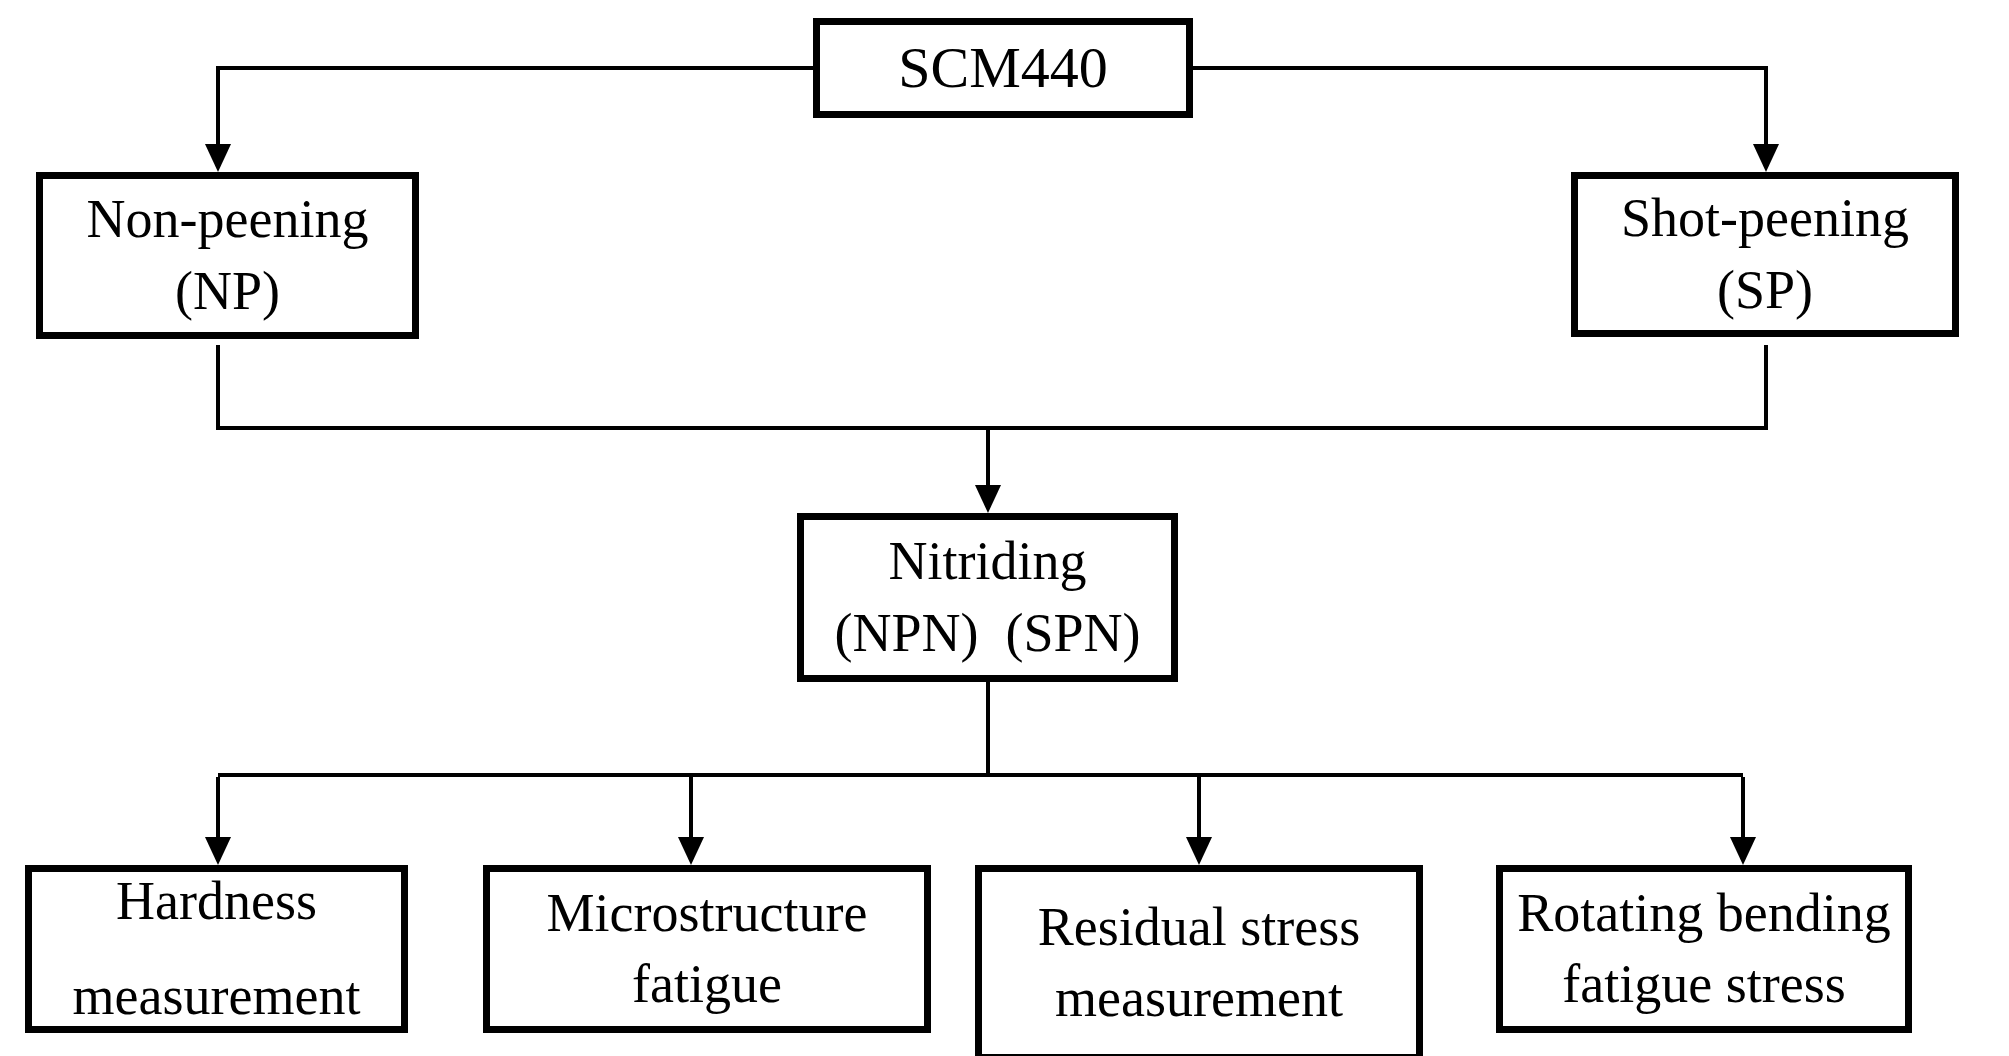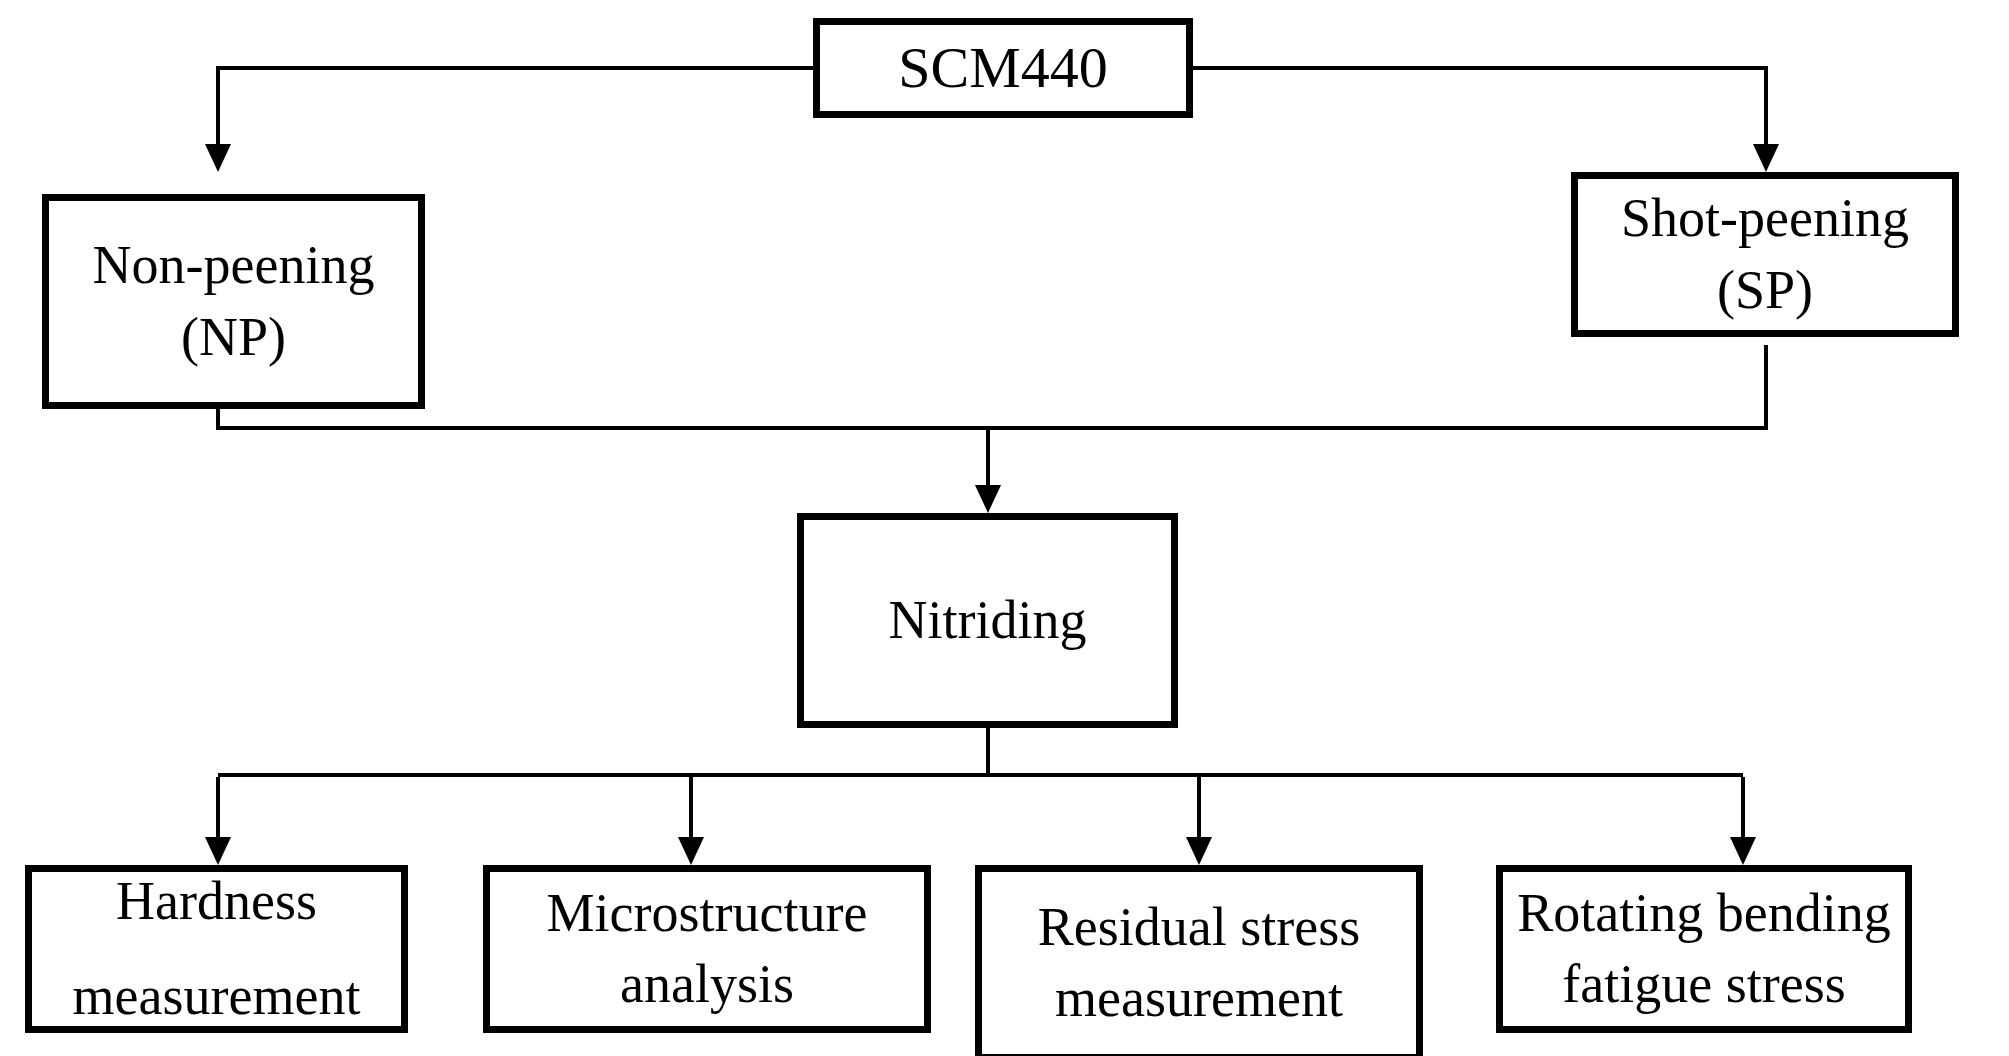--- a/index.html
+++ b/index.html
@@ -86,42 +86,43 @@
       <polygon points="691,865 678,837 704,837"></polygon>
       <polygon points="1199,865 1186,837 1212,837"></polygon>
       <polygon points="1743,865 1730,837 1756,837"></polygon>
     </g>
   </svg>
 
   <div class="node root" style="left:813px; top:18px; width:380px; height:100px;">
     <div class="line">SCM440</div>
   </div>
 
-  <div class="node" style="left:42px; top:172px; width:383px; height:215px;margin-top:22px;">
+  <div class="node" style="left:36px; top:172px; width:383px; height:167px;">
     <div class="line">Non-peening</div>
     <div class="line">(NP)</div>
   </div>
 
   <div class="node" style="left:1571px; top:172px; width:388px; height:165px;">
     <div class="line">Shot-peening</div>
     <div class="line">(SP)</div>
   </div>
 
-  <div class="node" style="left:797px; top:513px; width:381px; height:215px;">
+  <div class="node" style="left:797px; top:513px; width:381px; height:169px;">
     <div class="line">Nitriding</div>
+    <div class="line">(NPN)  (SPN)</div>
   </div>
 
   <div class="node" style="left:25px; top:865px; width:383px; height:168px;gap:24px;">
     <div class="line">Hardness</div>
     <div class="line">measurement</div>
   </div>
 
   <div class="node" style="left:467px; top:865px; width:448px; height:168px;margin-left:16px;">
     <div class="line">Microstructure</div>
-    <div class="line">analysis</div>
+    <div class="line">fatigue</div>
   </div>
 
   <div class="node" style="left:975px; top:865px; width:448px; height:196px;">
     <div class="line">Residual stress</div>
     <div class="line">measurement</div>
   </div>
 
   <div class="node" style="left:1496px; top:865px; width:416px; height:168px;text-align:right;">
     <div class="line">Rotating bending</div>
     <div class="line">fatigue stress</div>

